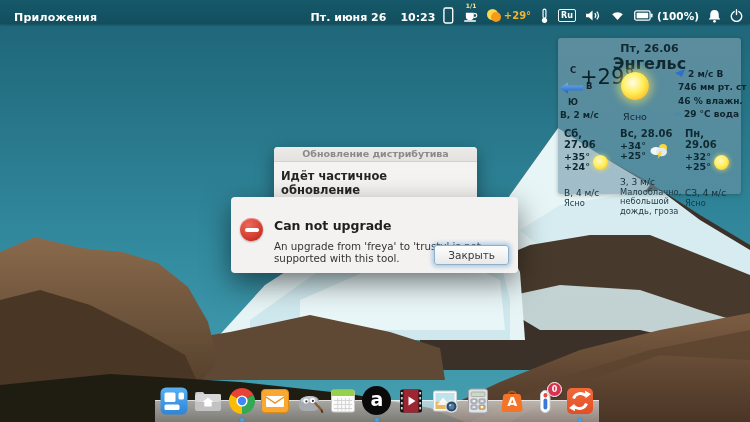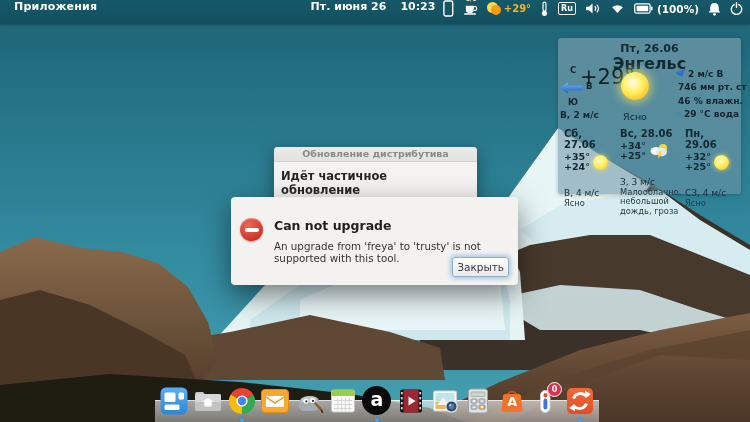--- a/index.html
+++ b/index.html
@@ -6,21 +6,21 @@
   body{width:750px;height:422px;position:relative;overflow:hidden;
        font-family:"DejaVu Sans","Liberation Sans",sans-serif;
        -webkit-font-smoothing:antialiased;}
 
   
   #wallpaper{position:absolute;inset:0;z-index:0;}
 
   
   #panel{position:absolute;top:0;left:0;right:0;height:24px;z-index:50;
          background:linear-gradient(#16596a,#124e5e);
-         color:#fff;display:flex;align-items:flex-start;font-size:11px;
+         color:#fff;display:flex;align-items:flex-end;font-size:11px;
          box-shadow:0 1px 2px rgba(0,0,0,.25);}
   #panel .left{margin-left:14px;font-weight:bold;letter-spacing:.2px;}
   #panel .center{position:absolute;left:0;right:4px;text-align:center;font-weight:bold;pointer-events:none;}
   #panel .center span{pointer-events:auto;}
   #panel .center .time{margin-left:14px;}
   #tray{margin-left:auto;display:flex;align-items:center;gap:9px;padding-right:7px;}
   .tray-item{display:flex;align-items:center;position:relative;cursor:default;}
   .tray-label{font-size:10.5px;font-weight:bold;color:#fff;}
   .temp-label{color:#f7b32b;font-weight:bold;font-size:10px;margin-left:2px;}
   .coffee-badge{position:absolute;top:-7px;left:3px;font-size:6px;color:#fbe8a6;font-weight:bold;}
@@ -68,34 +68,34 @@
                  box-shadow:0 6px 18px rgba(0,0,0,.4);}
   #update-dialog .hdr{height:14px;background:linear-gradient(#ecebe8,#e4e2df);
                       border-bottom:1px solid #d4d1cc;border-radius:4px 4px 0 0;
                       text-align:center;font-size:9.5px;font-weight:bold;color:#8a8a8a;line-height:14px;}
   #update-dialog .body{padding:7px 7px 0 7px;}
   #update-dialog h1{margin:0;font-size:11.5px;color:#262626;}
   .expander{display:flex;align-items:center;gap:5px;margin:9px 0 0 13px;font-size:10px;color:#3a3a3a;cursor:pointer;}
   .expander .arrow{font-size:12px;font-weight:bold;color:#555;line-height:10px;}
 
   
-  #error-dialog{position:absolute;left:231px;top:197px;width:287px;height:88px;z-index:20;
+  #error-dialog{position:absolute;left:231px;top:197px;width:287px;height:76px;z-index:20;
                 background:#f4f2f1;border-radius:4px;
                 box-shadow:0 10px 28px rgba(0,0,0,.5);}
   #error-dialog .content{display:flex;padding:21px 12px 0 9px;}
   .err-icon{width:23px;height:23px;border-radius:50%;flex:0 0 23px;position:relative;
             background:radial-gradient(circle at 38% 32%,#ea6a5c,#d63c2e 60%,#a92318);
             box-shadow:inset 0 1px 1px rgba(255,255,255,.4),0 1px 2px rgba(0,0,0,.3);}
   .err-icon::after{content:"";position:absolute;left:4.5px;top:9.5px;width:14px;height:4px;
                    border-radius:2px;background:#fff;}
   .err-text{margin-left:11px;}
   .err-text h1{margin:0 0 7px 0;font-size:12.5px;color:#1f1f1f;}
   .err-text p{margin:0;font-size:10.3px;color:#333;}
   .btn-row{position:absolute;right:9px;bottom:8px;}
-  .btn{font-family:inherit;font-size:10.5px;color:#3a3a3a;padding:3px 4px;
+  .btn{font-family:inherit;font-size:10.5px;color:#3a3a3a;padding:3px 13px;
        background:linear-gradient(#fefefe,#e9e9e9);border:1px solid #8fb0c6;border-radius:3px;
        box-shadow:0 0 4px 2px rgba(80,150,210,.45);cursor:pointer;}
 
   
   #dock{position:absolute;left:155px;bottom:0;width:444px;height:42px;z-index:40;}
   #dock .shelf{position:absolute;left:0;right:0;bottom:0;height:21px;
                background:linear-gradient(rgba(250,250,250,.62),rgba(215,215,215,.5));
                border-top:1px solid rgba(255,255,255,.75);}
   #dock .icons{position:absolute;left:0;right:0;bottom:5px;display:flex;
                justify-content:space-between;padding:0 3px;}

